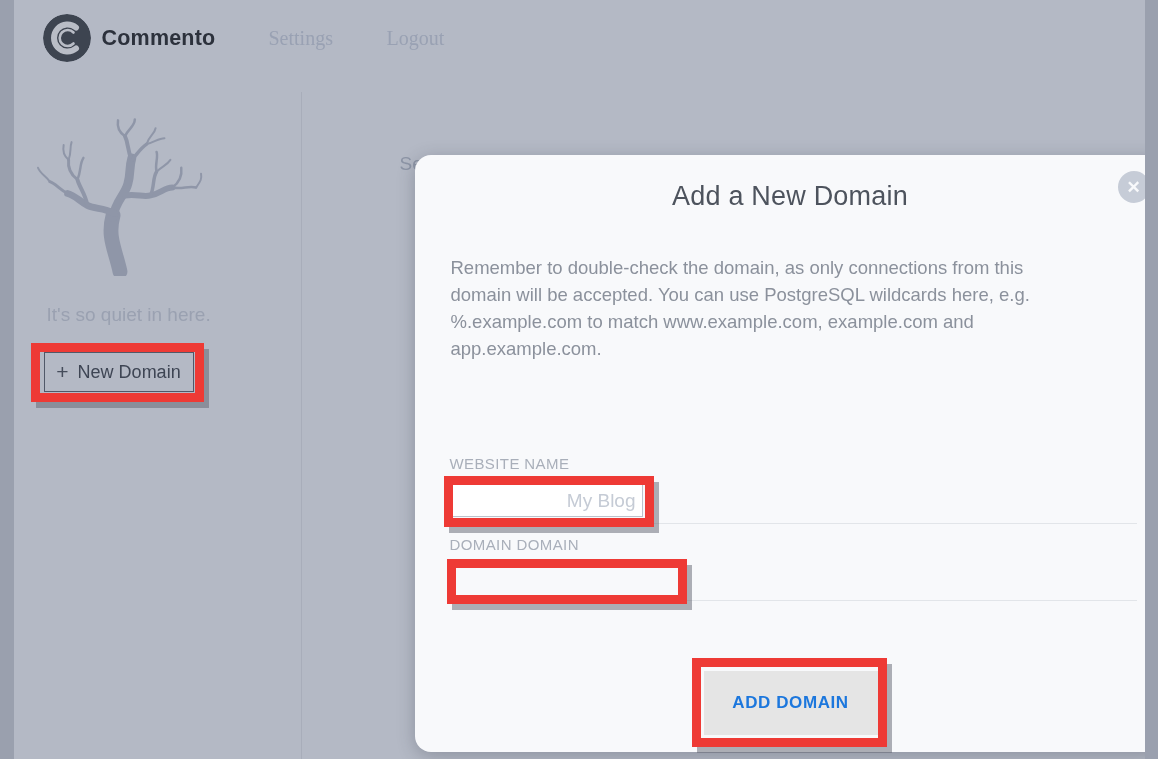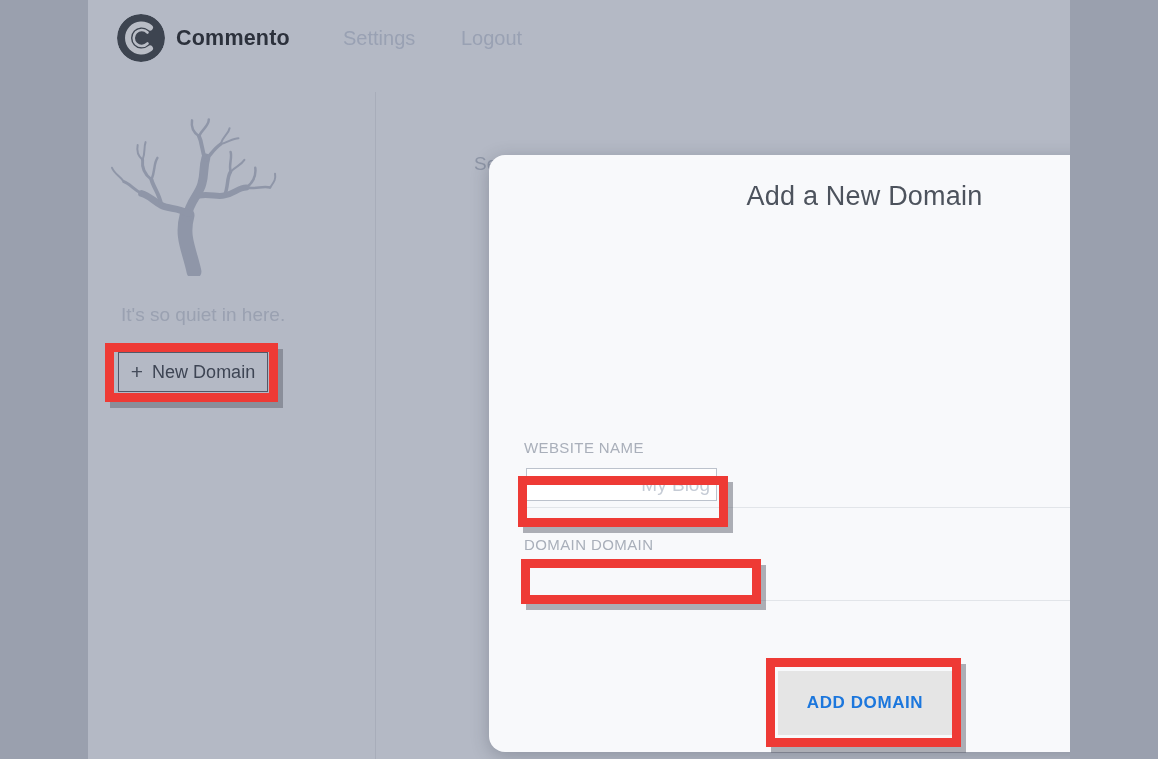--- a/index.html
+++ b/index.html
@@ -1,26 +1,26 @@
 <!DOCTYPE html>
 <html><head>
 <meta charset="utf-8">
 <style>
   * { margin:0; padding:0; box-sizing:border-box; }
   html,body { background:#9aa0ae; }
   body { font-family:"Liberation Sans", sans-serif; }
   .screen{
-    position:relative; width:982px; height:759px;
+    position:relative; width:1131px; height:759px;
     background:#b4b9c5; overflow:hidden; margin:0 auto;
   }
   
   .header{ position:absolute; left:0; top:0; width:100%; height:92px; }
   .logo{ position:absolute; left:29px; top:14px; width:48px; height:48px; border-radius:50%; cursor:pointer; }
   .brand{ position:absolute; left:88px; top:26px; font-size:21.5px; font-weight:600; color:#2c313c; letter-spacing:.2px; }
-  .nav-link{ position:absolute; top:27px; font-size:20px; color:#99a1b3; cursor:pointer; }
+  .nav-link{ position:absolute; top:27px; font-size:20px; color:#99a1b3; cursor:pointer;font-family:Liberation Serif, serif; }
   .nav-settings{ left:255px; }
   .nav-logout{ left:373px; }
   
   .v-divider{ position:absolute; left:287px; top:92px; width:1px; height:667px; background:#a8adba; }
   
   .tree{ position:absolute; left:22px; top:108px; width:168px; height:168px; }
   .quiet{ position:absolute; left:18px; top:304px; font-size:19px; color:#9aa1b1;margin-left:15px; }
   .new-domain-btn{
     position:absolute; left:30px; top:352px; width:150px; height:40px;
     border:1px solid #515868; background:transparent; color:#3e4554;
@@ -40,21 +40,21 @@
     font-size:27px; color:#4d535d; font-weight:400; letter-spacing:.2px; }
   .close-btn{ position:absolute; left:703px; top:16px; width:32px; height:32px; border-radius:50%;
     background:#c6ccd7; display:flex; align-items:center; justify-content:center; cursor:pointer; }
   .close-btn span{ color:#f8f9fb; font-size:17px; font-weight:700; line-height:1; }
   .modal-desc{ position:absolute; left:36px; top:99px; width:670px;
     font-size:18.5px; line-height:27px; color:#8b919c; white-space:pre-line; }
   .modal-note{ position:absolute; left:36px; top:234px; width:690px;
     font-size:18.5px; line-height:27px; color:#8b919c; }
   .modal-note b{ font-weight:700; color:#858b96; }
   .form-group{ position:absolute; left:35px; width:687px; border-bottom:1px solid #e2e5e9; }
-  .fg-1{ top:284px; height:69px; }
+  .fg-1{ top:300px; height:69px; }
   .fg-2{ top:381px; height:65px; }
   .field-label{ font-size:15px; color:#a9afba; letter-spacing:.4px; display:block; margin-bottom:12px; }
   .field-input{
     display:block; background:#ffffff; border:1px solid #bcc2cc;
     font-size:19px; color:#6b7280; padding:4px 6px; height:33px;
     font-family:"Liberation Sans",sans-serif; outline:none;
   }
   .field-input::placeholder{ color:#c5cbd5; opacity:1; }
   .input-name{ width:191px; margin-left:2px;text-align:right; }
   .input-domain{ width:218px; margin-left:5px; height:31px; }
@@ -124,20 +124,24 @@
 
   <div class="bg-fragment">Se</div>
 
   <div class="modal">
     <div class="modal-title">Add a New Domain</div>
 
     <div class="close-btn">
       <span>✕</span>
     </div>
 
+    <div class="modal-desc">Remember to double-check the domain, as only connections from this
+domain will be accepted. You can use PostgreSQL wildcards here, e.g.
+%.example.com to match www.example.com, example.com and
+app.example.com.</div>
 
 
     <div class="form-group fg-1">
       <label class="field-label">WEBSITE NAME</label>
       <input class="field-input input-name" type="text" placeholder="My Blog" style="">
     </div>
 
     <div class="form-group fg-2">
       <label class="field-label">DOMAIN DOMAIN</label>
     </div>

